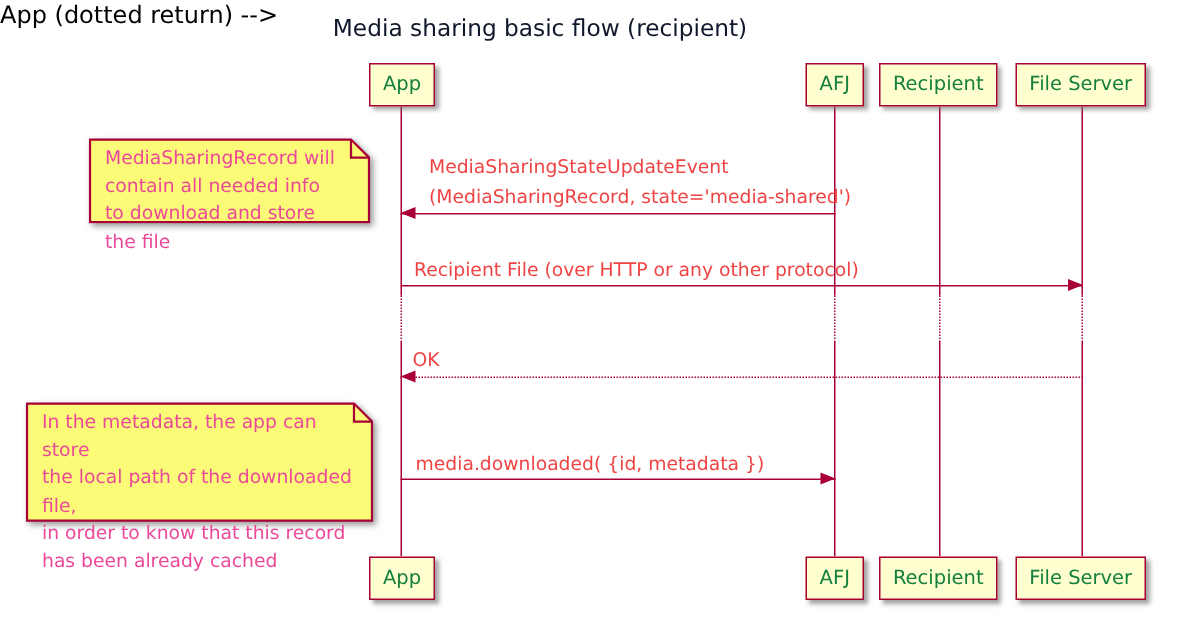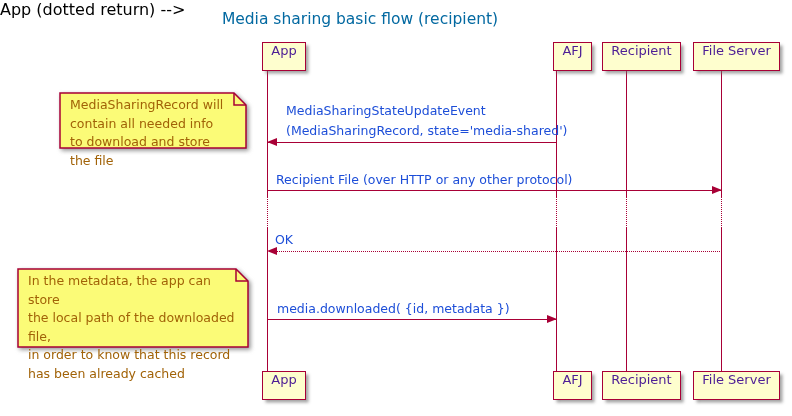--- a/index.html
+++ b/index.html
@@ -1,33 +1,33 @@
 <!DOCTYPE html>
 <html><head>
 <meta charset="utf-8">
 <style>
   html,body{margin:0;padding:0;background:#fff;}
   body{font-family:"DejaVu Sans","Liberation Sans",sans-serif;}
   #diagram{position:relative;width:792px;height:416px;background:#ffffff;overflow:hidden;}
-  .title{position:absolute;left:0;top:10px;width:720px;text-align:center;font-size:15.5px;color:#0369a1;}
+  .title{position:absolute;left:0;top:10px;width:720px;text-align:center;font-size:15.5px;color:#0f172a;}
   .participant{position:absolute;height:29px;background:#FEFECE;border:1.6px solid #A80036;
-    box-sizing:border-box;display:flex;justify-content:center;
-    font-size:13px;color:#4c1d95;box-shadow:2.5px 2.5px 3px rgba(110,110,110,0.65);margin-left:16px;}
+    box-sizing:border-box;display:flex;align-items:center;justify-content:center;
+    font-size:13px;color:#15803d;box-shadow:2.5px 2.5px 3px rgba(110,110,110,0.65);}
   .lifeline{position:absolute;width:0;border-left:1.5px solid #A80036;}
   .lifeline.dotted{border-left-style:dotted;}
   .msg-line{position:absolute;height:0;border-top:1.4px solid #A80036;}
   .msg-line.dashed{border-top-style:dotted;}
   .arrow-left{position:absolute;width:0;height:0;border-top:4.5px solid transparent;
     border-bottom:4.5px solid transparent;border-right:10px solid #A80036;}
   .arrow-right{position:absolute;width:0;height:0;border-top:4.5px solid transparent;
     border-bottom:4.5px solid transparent;border-left:10px solid #A80036;}
-  .msg-text{position:absolute;font-size:12.5px;color:#1d4ed8;line-height:20px;white-space:pre-line;}
+  .msg-text{position:absolute;font-size:12.5px;color:#ef4444;line-height:20px;white-space:pre-line;}
   .note{position:absolute;}
   .note svg{position:absolute;left:0;top:0;filter:drop-shadow(2px 2px 2px rgba(105,105,105,0.7));}
-  .note-text{position:absolute;left:11px;top:4px;right:14px;font-size:12.5px;color:#a16207;
+  .note-text{position:absolute;left:11px;top:4px;right:14px;font-size:12.5px;color:#ec4899;
     line-height:18.5px;white-space:pre-line;}
 </style>
 </head>
 <body>
 
 <div id="diagram">
 
   
   <div class="title">Media sharing basic flow (recipient)</div>
 

